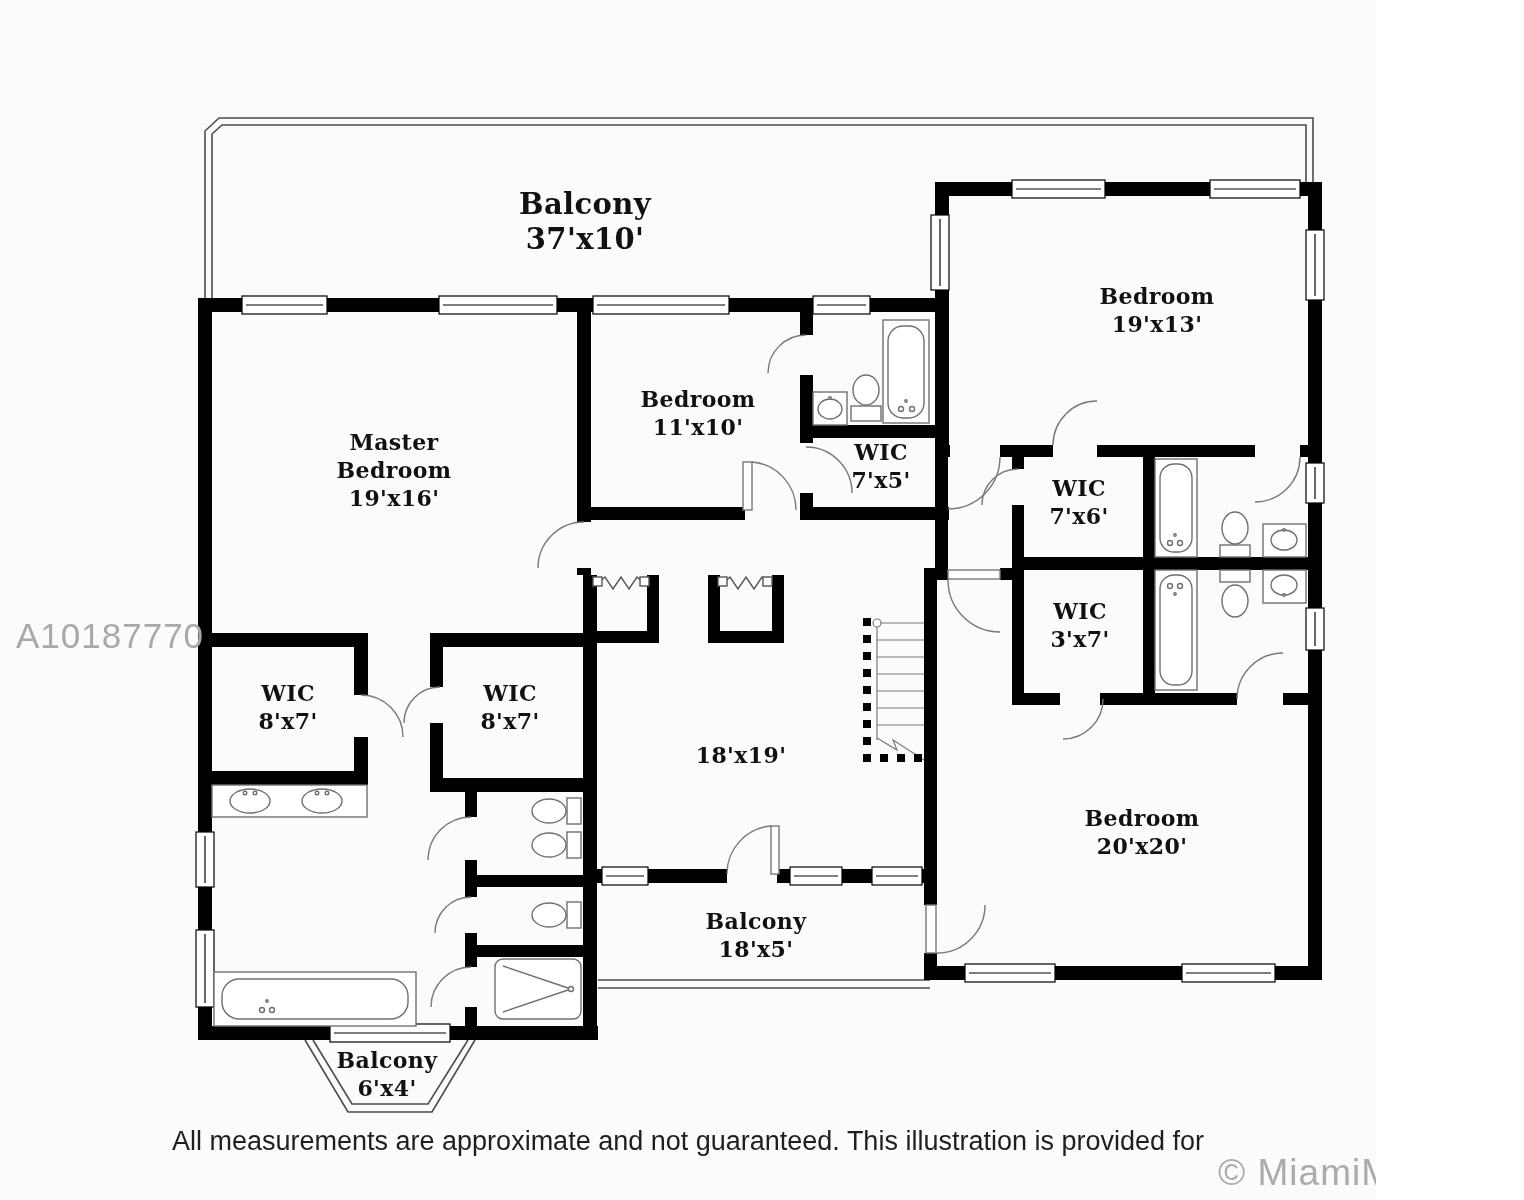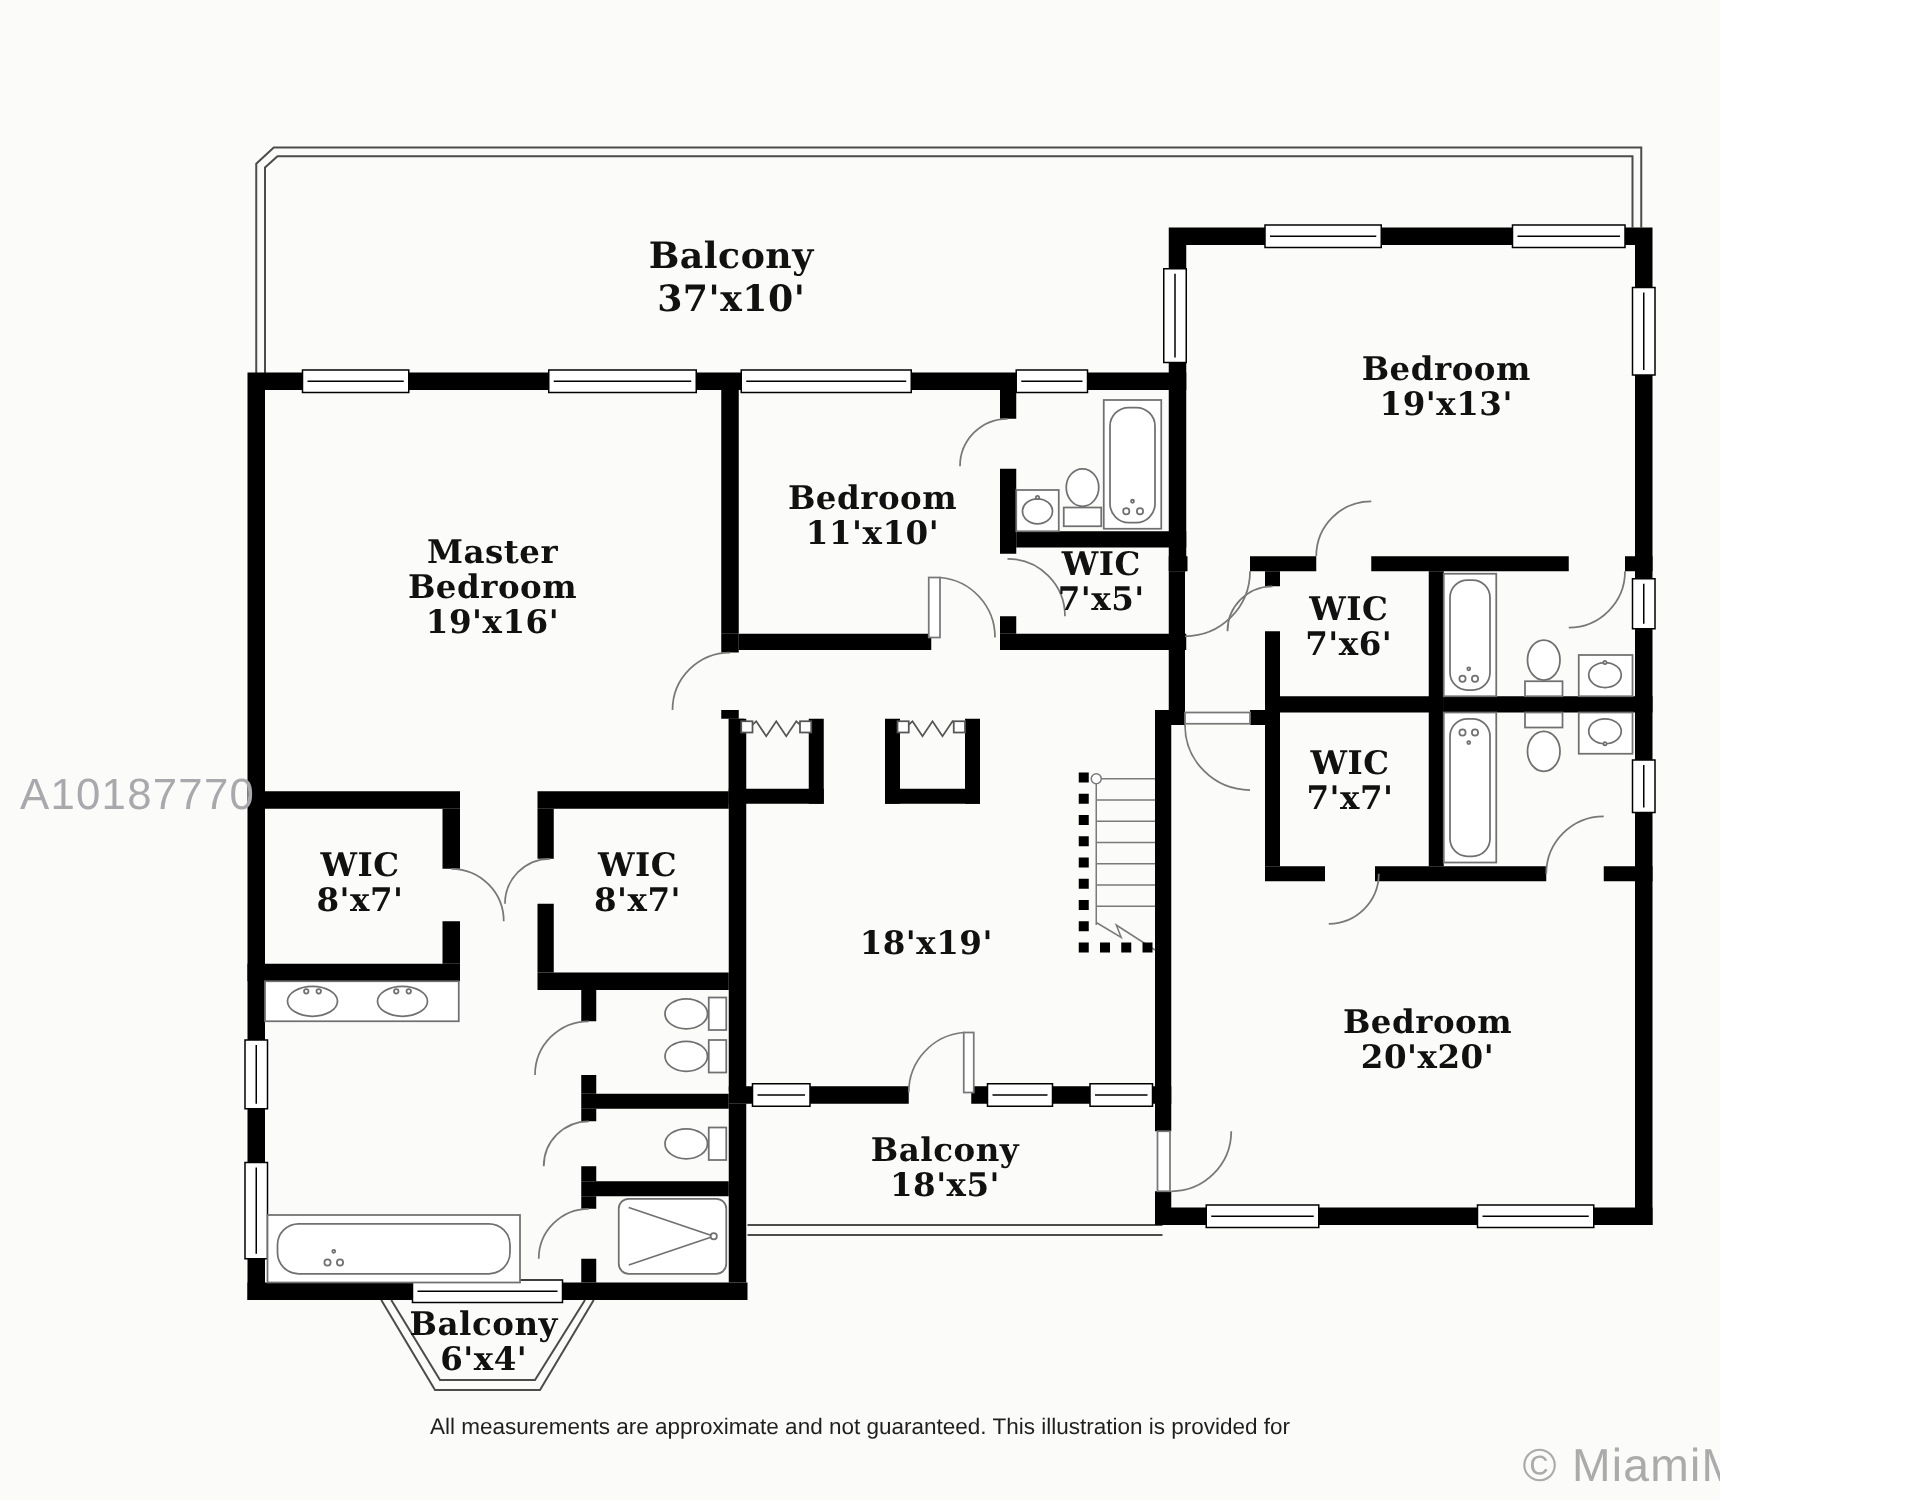--- a/index.html
+++ b/index.html
@@ -5,37 +5,37 @@
   html,body{margin:0;padding:0;background:#ffffff;}
   .stage{
     position:relative;width:1376px;height:1200px;background:#fbfbf9;
     font-family:"Liberation Sans","DejaVu Sans",sans-serif;overflow:hidden;
   }
   .stage svg{position:absolute;left:0;top:0;}
   .room-label{
     position:absolute;transform:translate(-50%,-50%);
     text-align:center;color:#111;
     font-family:"DejaVu Serif","Liberation Serif",serif;
-    font-weight:700;font-size:26px;line-height:28px;letter-spacing:.4px;
+    font-weight:700;font-size:22px;line-height:28px;letter-spacing:.4px;
     white-space:nowrap;
   }
   .room-label .rl-name{white-space:pre-line;display:block;}
   .room-label .rl-dims{display:block;}
   .room-label.lg{font-size:29px;line-height:35px;}
   .wm-id{
     position:absolute;left:16px;top:616px;font-size:35px;color:#a9a9ad;
     letter-spacing:1px;
   }
   .wm-mls{
     position:absolute;left:1218px;top:1152px;font-size:37px;color:#ababab;
     letter-spacing:1px;white-space:nowrap;
   }
   .disclaimer{
     position:absolute;left:0;top:1126px;width:100%;text-align:center;
-    font-size:18px;line-height:30px;color:#1f1f1f;
+    font-size:27px;line-height:30px;color:#1f1f1f;
   }
 </style>
 </head>
 <body>
 
 <div class="stage">
 
 <svg width="1524" height="1200" viewBox="0 0 1524 1200">
 
   <g fill="none" stroke="#4c4c4c" stroke-width="1.6">
@@ -379,21 +379,21 @@
   <div class="room-label" style="left:881px;top:466px;">
     <span class="rl-name">WIC</span>
     <span class="rl-dims">7'x5'</span>
   </div>
   <div class="room-label" style="left:1079px;top:502px;">
     <span class="rl-name">WIC</span>
     <span class="rl-dims">7'x6'</span>
   </div>
   <div class="room-label" style="left:1080px;top:625px;">
     <span class="rl-name">WIC</span>
-    <span class="rl-dims">7'x7'</span>
+    <span class="rl-dims">3'x7'</span>
   </div>
   <div class="room-label" style="left:288px;top:707px;">
     <span class="rl-name">WIC</span>
     <span class="rl-dims">8'x7'</span>
   </div>
   <div class="room-label" style="left:510px;top:707px;">
     <span class="rl-name">WIC</span>
     <span class="rl-dims">8'x7'</span>
   </div>
   <div class="room-label" style="left:741px;top:755px;">

